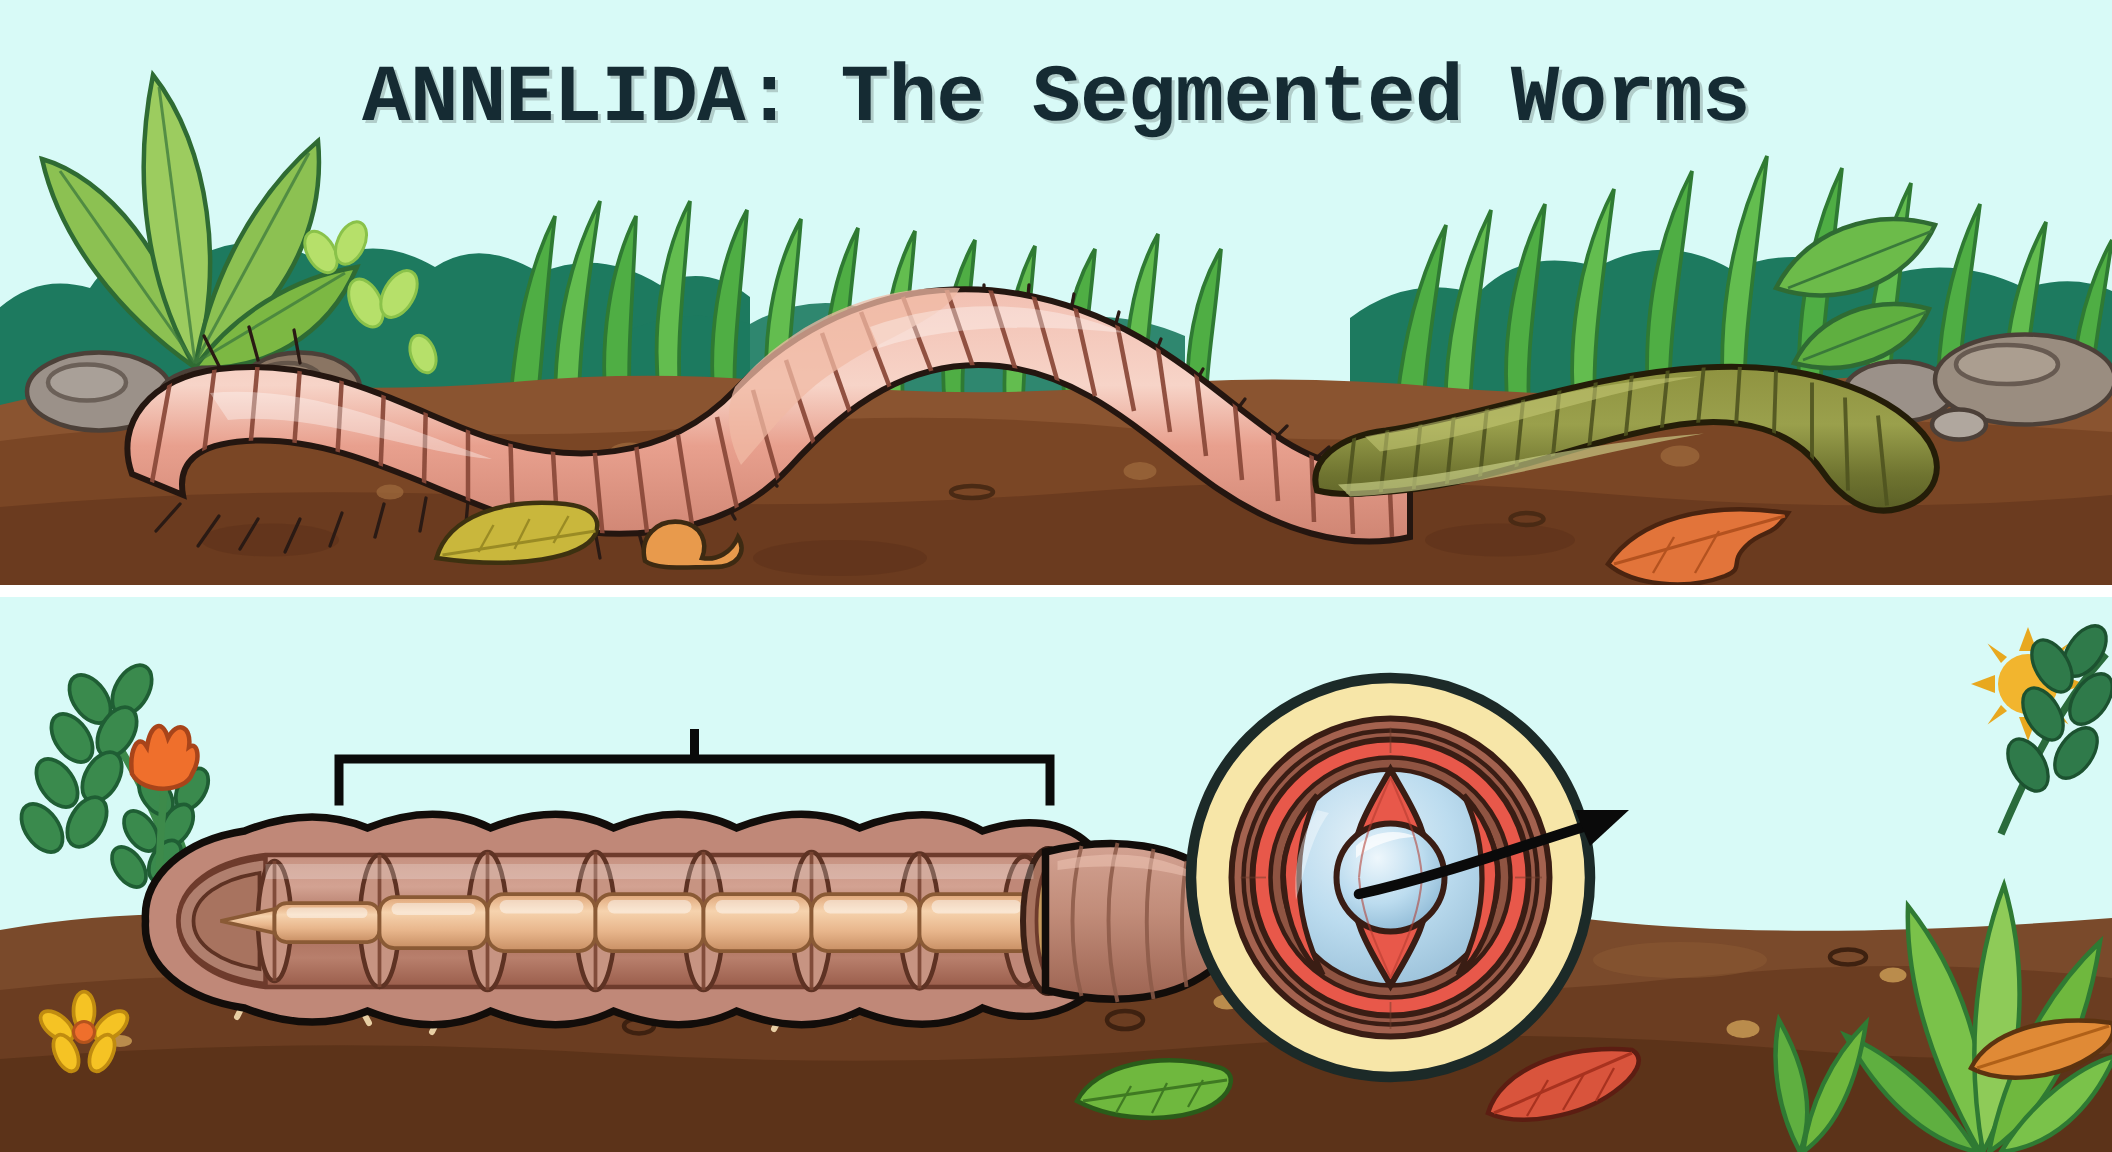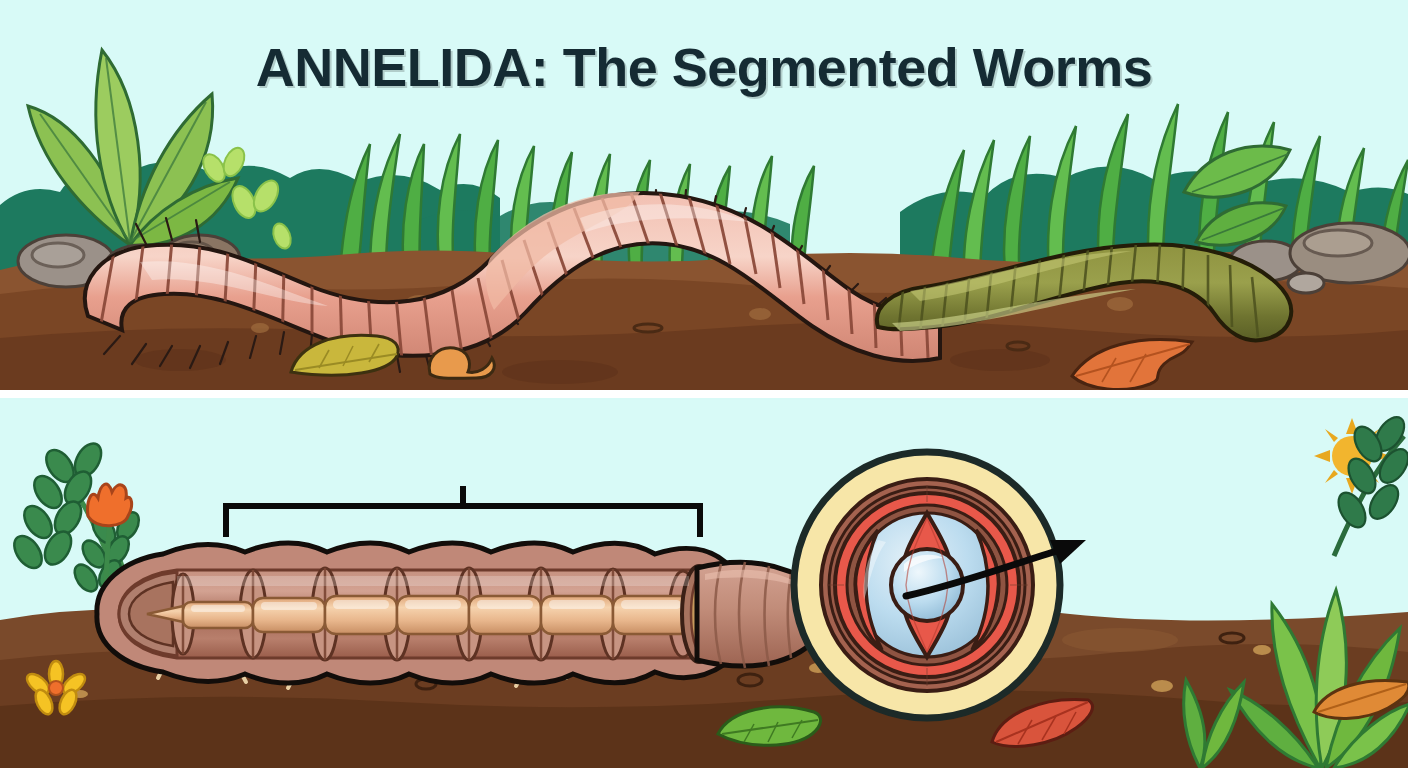--- a/index.html
+++ b/index.html
@@ -13,21 +13,21 @@
   #panel-top{top:0;height:390px;background:#d8faf7;}
   #panel-bottom{top:398px;height:370px;background:#d8faf7;}
 
   .sky{position:absolute;left:0;top:0;width:100%;height:100%;background:#d8faf7;}
 
   
   #title{
     position:absolute;left:0;top:36px;width:1408px;text-align:center;
     font-size:54px;font-weight:bold;color:#152b33;letter-spacing:-0.5px;
     text-shadow:2px 2px 0 rgba(0,0,0,.18);
-    font-family:Liberation Sans, sans-serif;
+    font-family:Liberation Mono, monospace;
     z-index:60;white-space:nowrap;
   }
 
   
   .abs{position:absolute;}
   svg{display:block;overflow:visible;}
 
   .bracket{position:absolute;z-index:45;}
 </style>
 </head>

